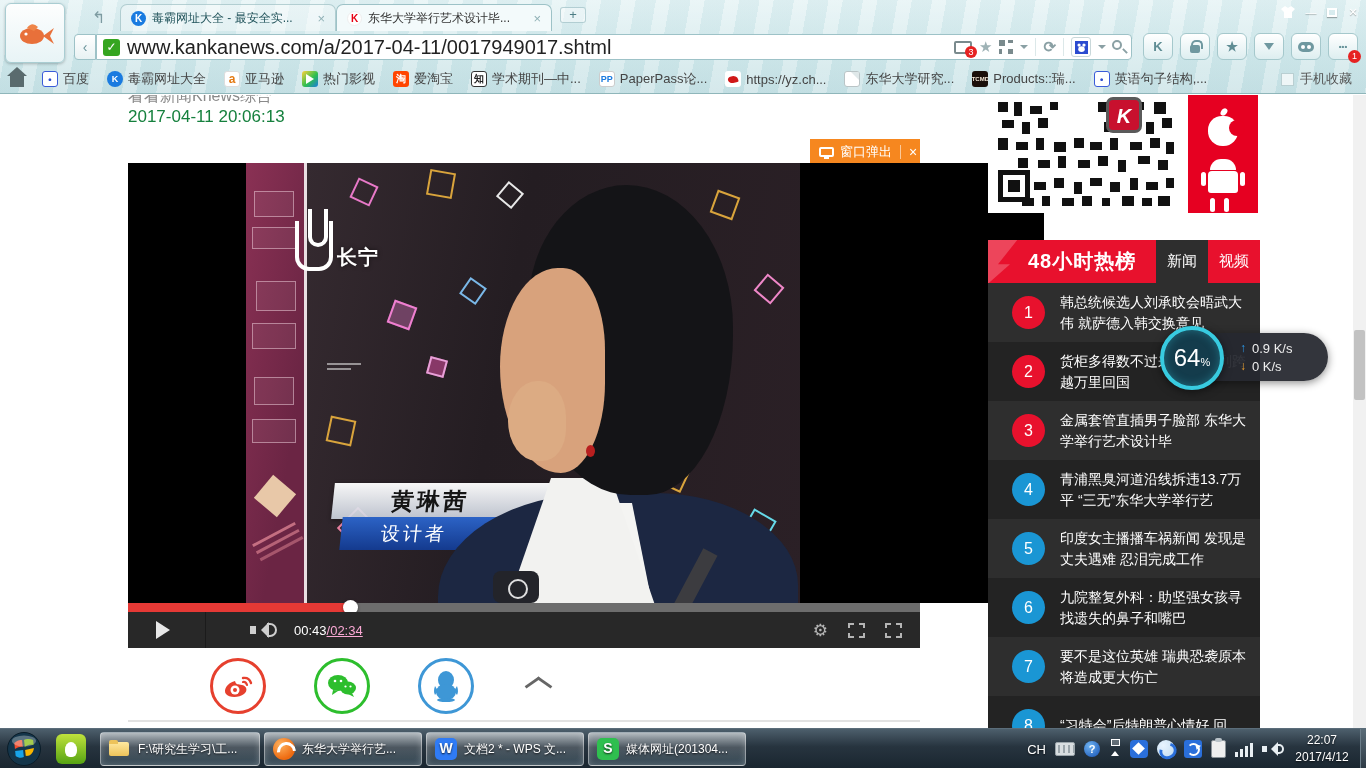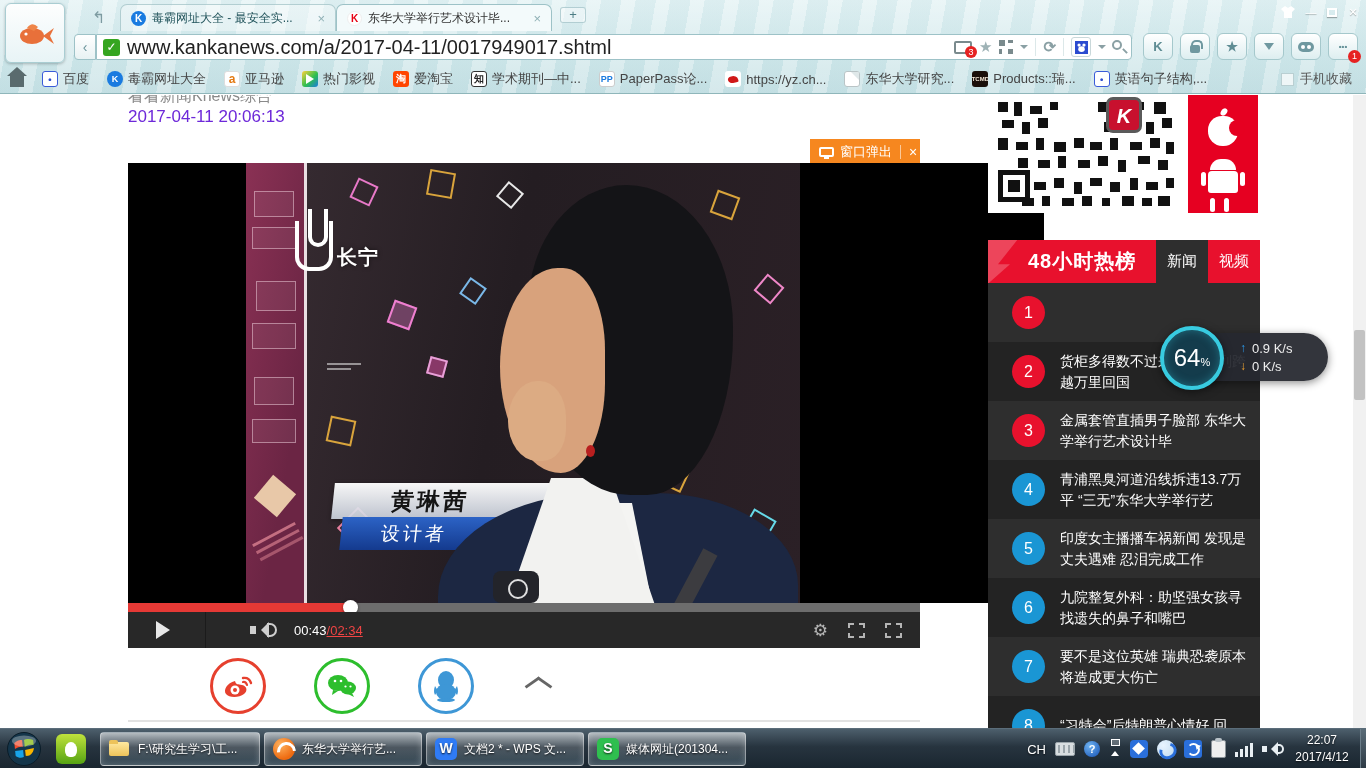--- a/index.html
+++ b/index.html
@@ -95,21 +95,21 @@
   .bi.bird::before { content:""; width:10px; height:7px; background:#d01818; border-radius:60% 90% 20% 80%; transform:rotate(-15deg); }
   .bi.doc { background:#fff; border:1px solid #b9c4c6; position:relative; }
   .bi.doc::before { content:""; position:absolute; right:0; top:0; border:4px solid transparent; border-top-color:#dfe8e9; border-right-color:#dfe8e9; }
   .bi.tcmd { background:#1a0f0a; color:#f5e9d9; font-size:6px; letter-spacing:0; }
   .bm-right { position:absolute; right:14px; top:6px; display:flex; align-items:center; gap:6px; font-size:13px; color:#555; }
   .cb { width:13px; height:13px; background:#eef6f7; border:1px solid #b9cfd2; }
 
   
   .content { position:absolute; left:0; top:95px; width:1366px; height:633px; background:#fff; overflow:hidden; }
   .src-line { position:absolute; left:128px; top:-9px; font-size:16px; color:#8a8a8a; }
-  .date-line { position:absolute; left:128px; top:12px; font-size:17px; color:#6d28d9; }
+  .date-line { position:absolute; left:128px; top:12px; font-size:17px; color:#15803d; }
 
   .popup-btn { position:absolute; left:810px; top:44px; width:110px; height:25px; background:#f6871f; color:#fff;
     display:flex; align-items:center; font-size:13px; }
   .popup-mon { width:15px; height:10px; border:2px solid #fff; border-radius:2px; margin:0 6px 0 9px; position:relative; }
   .popup-mon::after { content:""; position:absolute; left:3px; bottom:-4px; width:5px; height:2px; background:#fff; }
   .popup-sep { width:1px; height:14px; background:rgba(255,255,255,.55); margin:0 8px; }
   .popup-x { font-size:14px; }
 
   .video { position:absolute; left:128px; top:68px; width:792px; height:485px; background:#111; }
   .vp { position:absolute; left:0; top:0; width:916px; height:440px; overflow:hidden; background:#000; }
@@ -164,21 +164,21 @@
   .v-controls { position:absolute; left:0; top:449px; width:792px; height:36px; background:#282828;
     display:flex; align-items:center; }
   .play-tri { width:0; height:0; border:9px solid transparent; border-left:14px solid #e8e8e8; margin-left:28px; }
   .ctl-sep { width:1px; height:36px; background:#1b1b1b; margin-left:26px; }
   .vol { position:relative; width:20px; height:16px; margin-left:44px; }
   .vol::before { content:""; position:absolute; left:0; top:4px; width:6px; height:8px; background:#cfcfcf; }
   .vol::after { content:""; position:absolute; left:3px; top:0; border:8px solid transparent; border-right:8px solid #cfcfcf; }
   .vol .wave { position:absolute; left:17px; top:1px; width:10px; height:14px; border:2px solid #cfcfcf;
     border-left:none; border-radius:0 12px 12px 0; }
   .v-time { margin-left:24px; font-size:13px; color:#fff; }
-  .v-time .rest { color:#ef4444;text-decoration:underline; }
+  .v-time .rest { color:#f9a8d4;text-decoration:underline; }
   .v-right { margin-left:auto; display:flex; align-items:center; gap:20px; margin-right:18px; }
   .gear { color:#b5b5b5; font-size:17px; }
   .corners { position:relative; width:17px; height:15px; }
   .corners span { position:absolute; width:6px; height:5px; border:2px solid #b5b5b5; }
   .corners span:nth-child(1){ left:0; top:0; border-right:none; border-bottom:none; }
   .corners span:nth-child(2){ right:0; top:0; border-left:none; border-bottom:none; }
   .corners span:nth-child(3){ left:0; bottom:0; border-right:none; border-top:none; }
   .corners span:nth-child(4){ right:0; bottom:0; border-left:none; border-top:none; }
   .corners.arrows span { border-color:#b5b5b5; }
 
@@ -639,20 +639,21 @@
         <span class="hot-swoosh"></span>
         <span class="hot-title">48小时热榜</span>
         <span class="hot-tabs">
           <span class="hot-tab sel">新闻</span>
           <span class="hot-tab">视频</span>
         </span>
       </div>
       <div class="hot-list">
         <div class="hot-item">
             <span class="rank red">1</span>
+            <span class="hot-text">韩总统候选人刘承旼会晤武大伟 就萨德入韩交换意见</span>
           </div>
         <div class="hot-item">
             <span class="rank red">2</span>
             <span class="hot-text">货柜多得数不过来 中欧班列跨越万里回国</span>
           </div>
         <div class="hot-item">
             <span class="rank red">3</span>
             <span class="hot-text">金属套管直插男子脸部 东华大学举行艺术设计毕</span>
           </div>
         <div class="hot-item">

